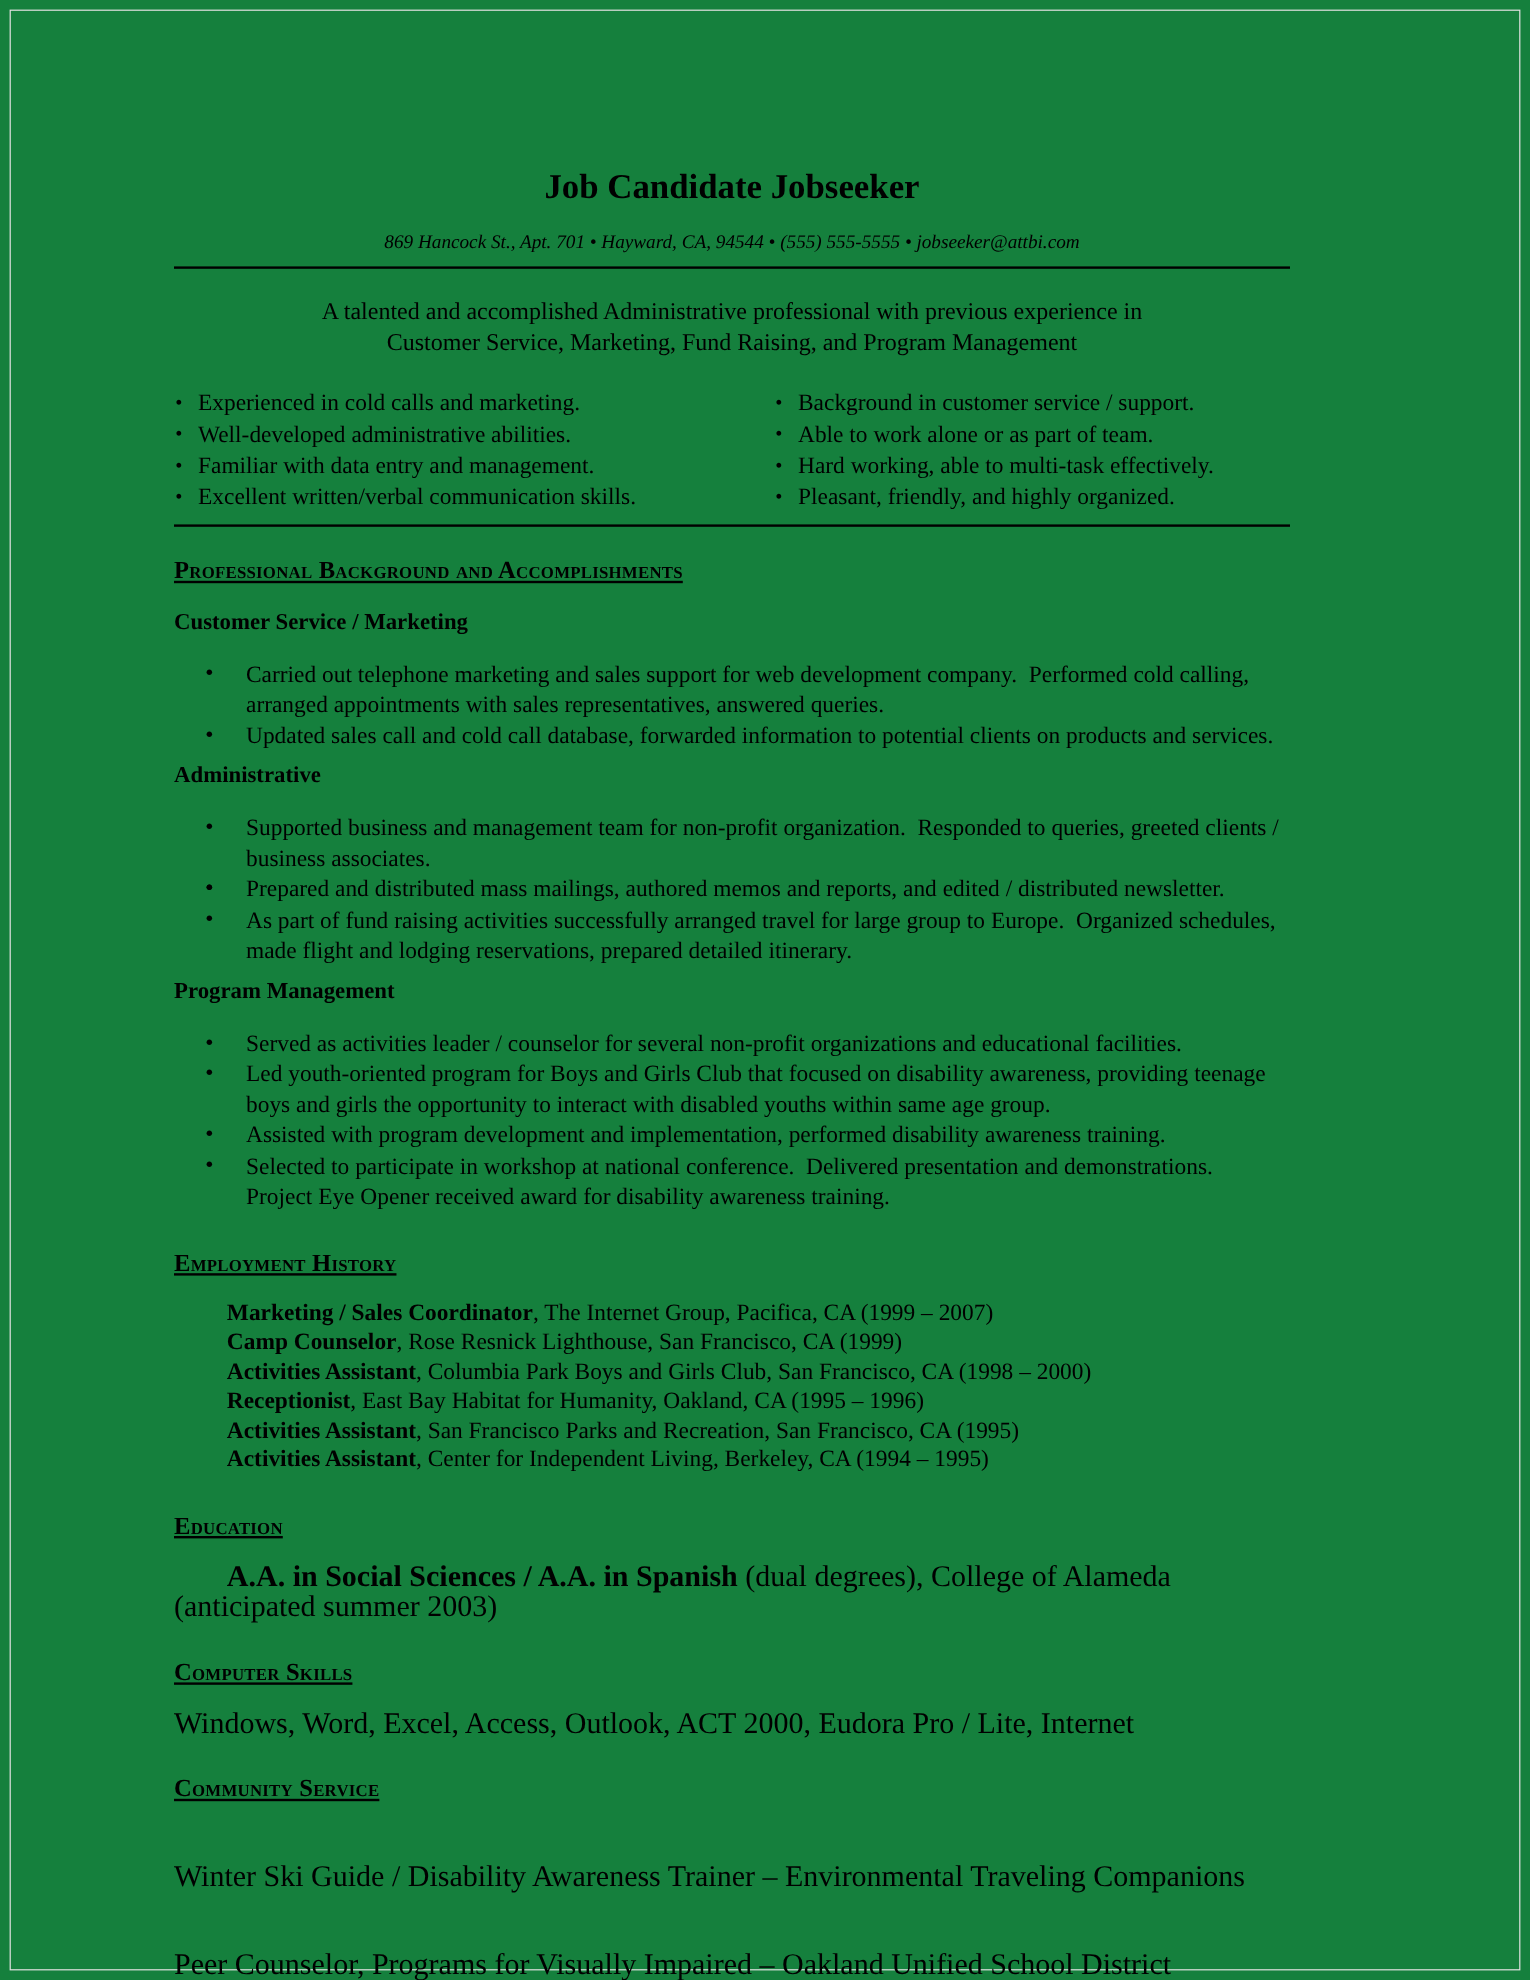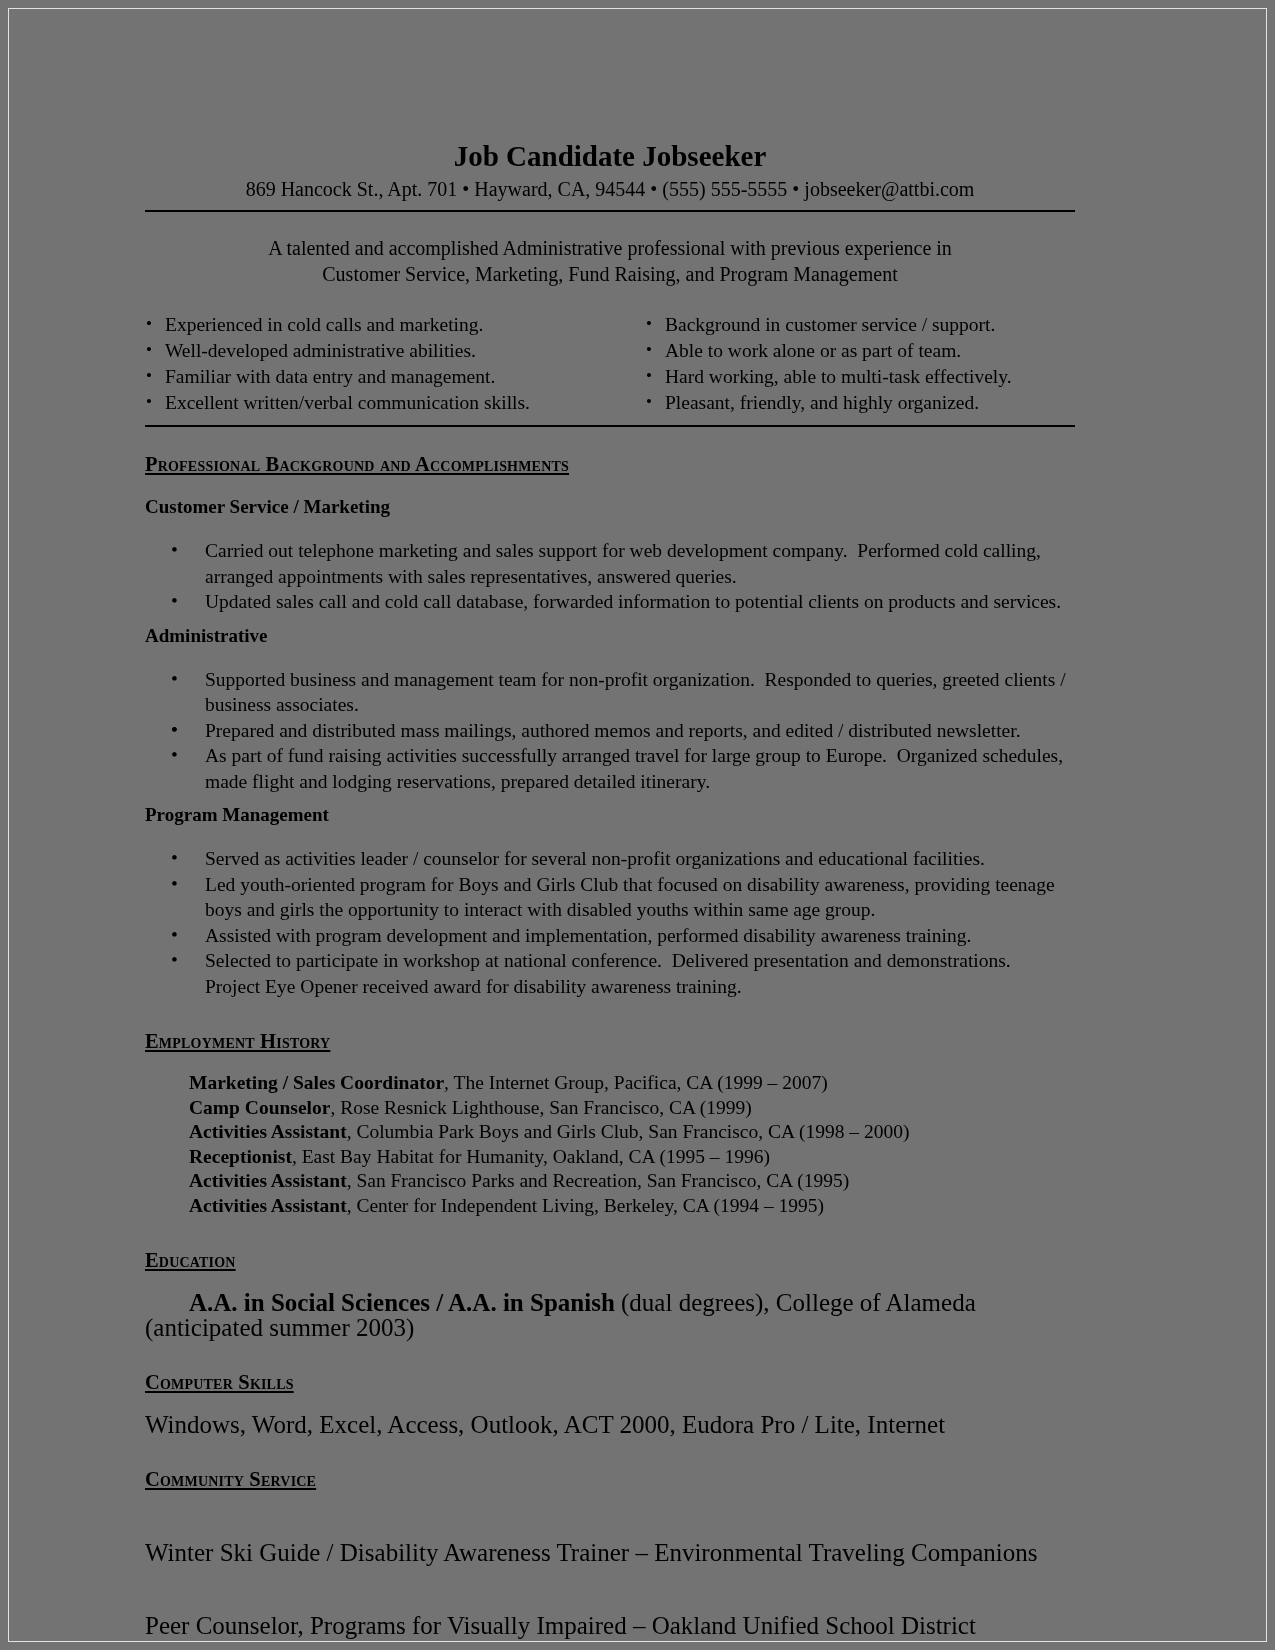--- a/index.html
+++ b/index.html
@@ -4,21 +4,21 @@
 <style>
   html, body {
     margin: 0;
     padding: 0;
     background: #ffffff;
   }
   .page {
     position: relative;
     width: 1275px;
     height: 1650px;
-    background: #737373;
+    background: #15803d;
     font-family: "Liberation Serif", "DejaVu Serif", serif;
     color: #000000;
     overflow: hidden;
   }
   .page-frame {
     position: absolute;
     left: 8px; top: 8px; right: 8px; bottom: 8px;
     border: 1px solid #e2e2e2;
     pointer-events: none;
   }
@@ -28,25 +28,26 @@
     top: 140px;
     width: 930px;
   }
   .name {
     font-size: 29px;
     font-weight: bold;
     text-align: center;
     line-height: 1.15;
   }
   .contact {
-    font-size: 20px;
+    font-size: 16px;
     text-align: center;
-    margin-top: 4px;
+    margin-top: 20px;
     line-height: 1.2;
     white-space: pre-wrap;
+    font-style: italic;
   }
   .rule {
     border: none;
     border-top: 2px solid #000;
     margin: 9px 0 0 0;
   }
   .summary {
     margin-top: 23px;
     text-align: center;
     font-size: 20px;

